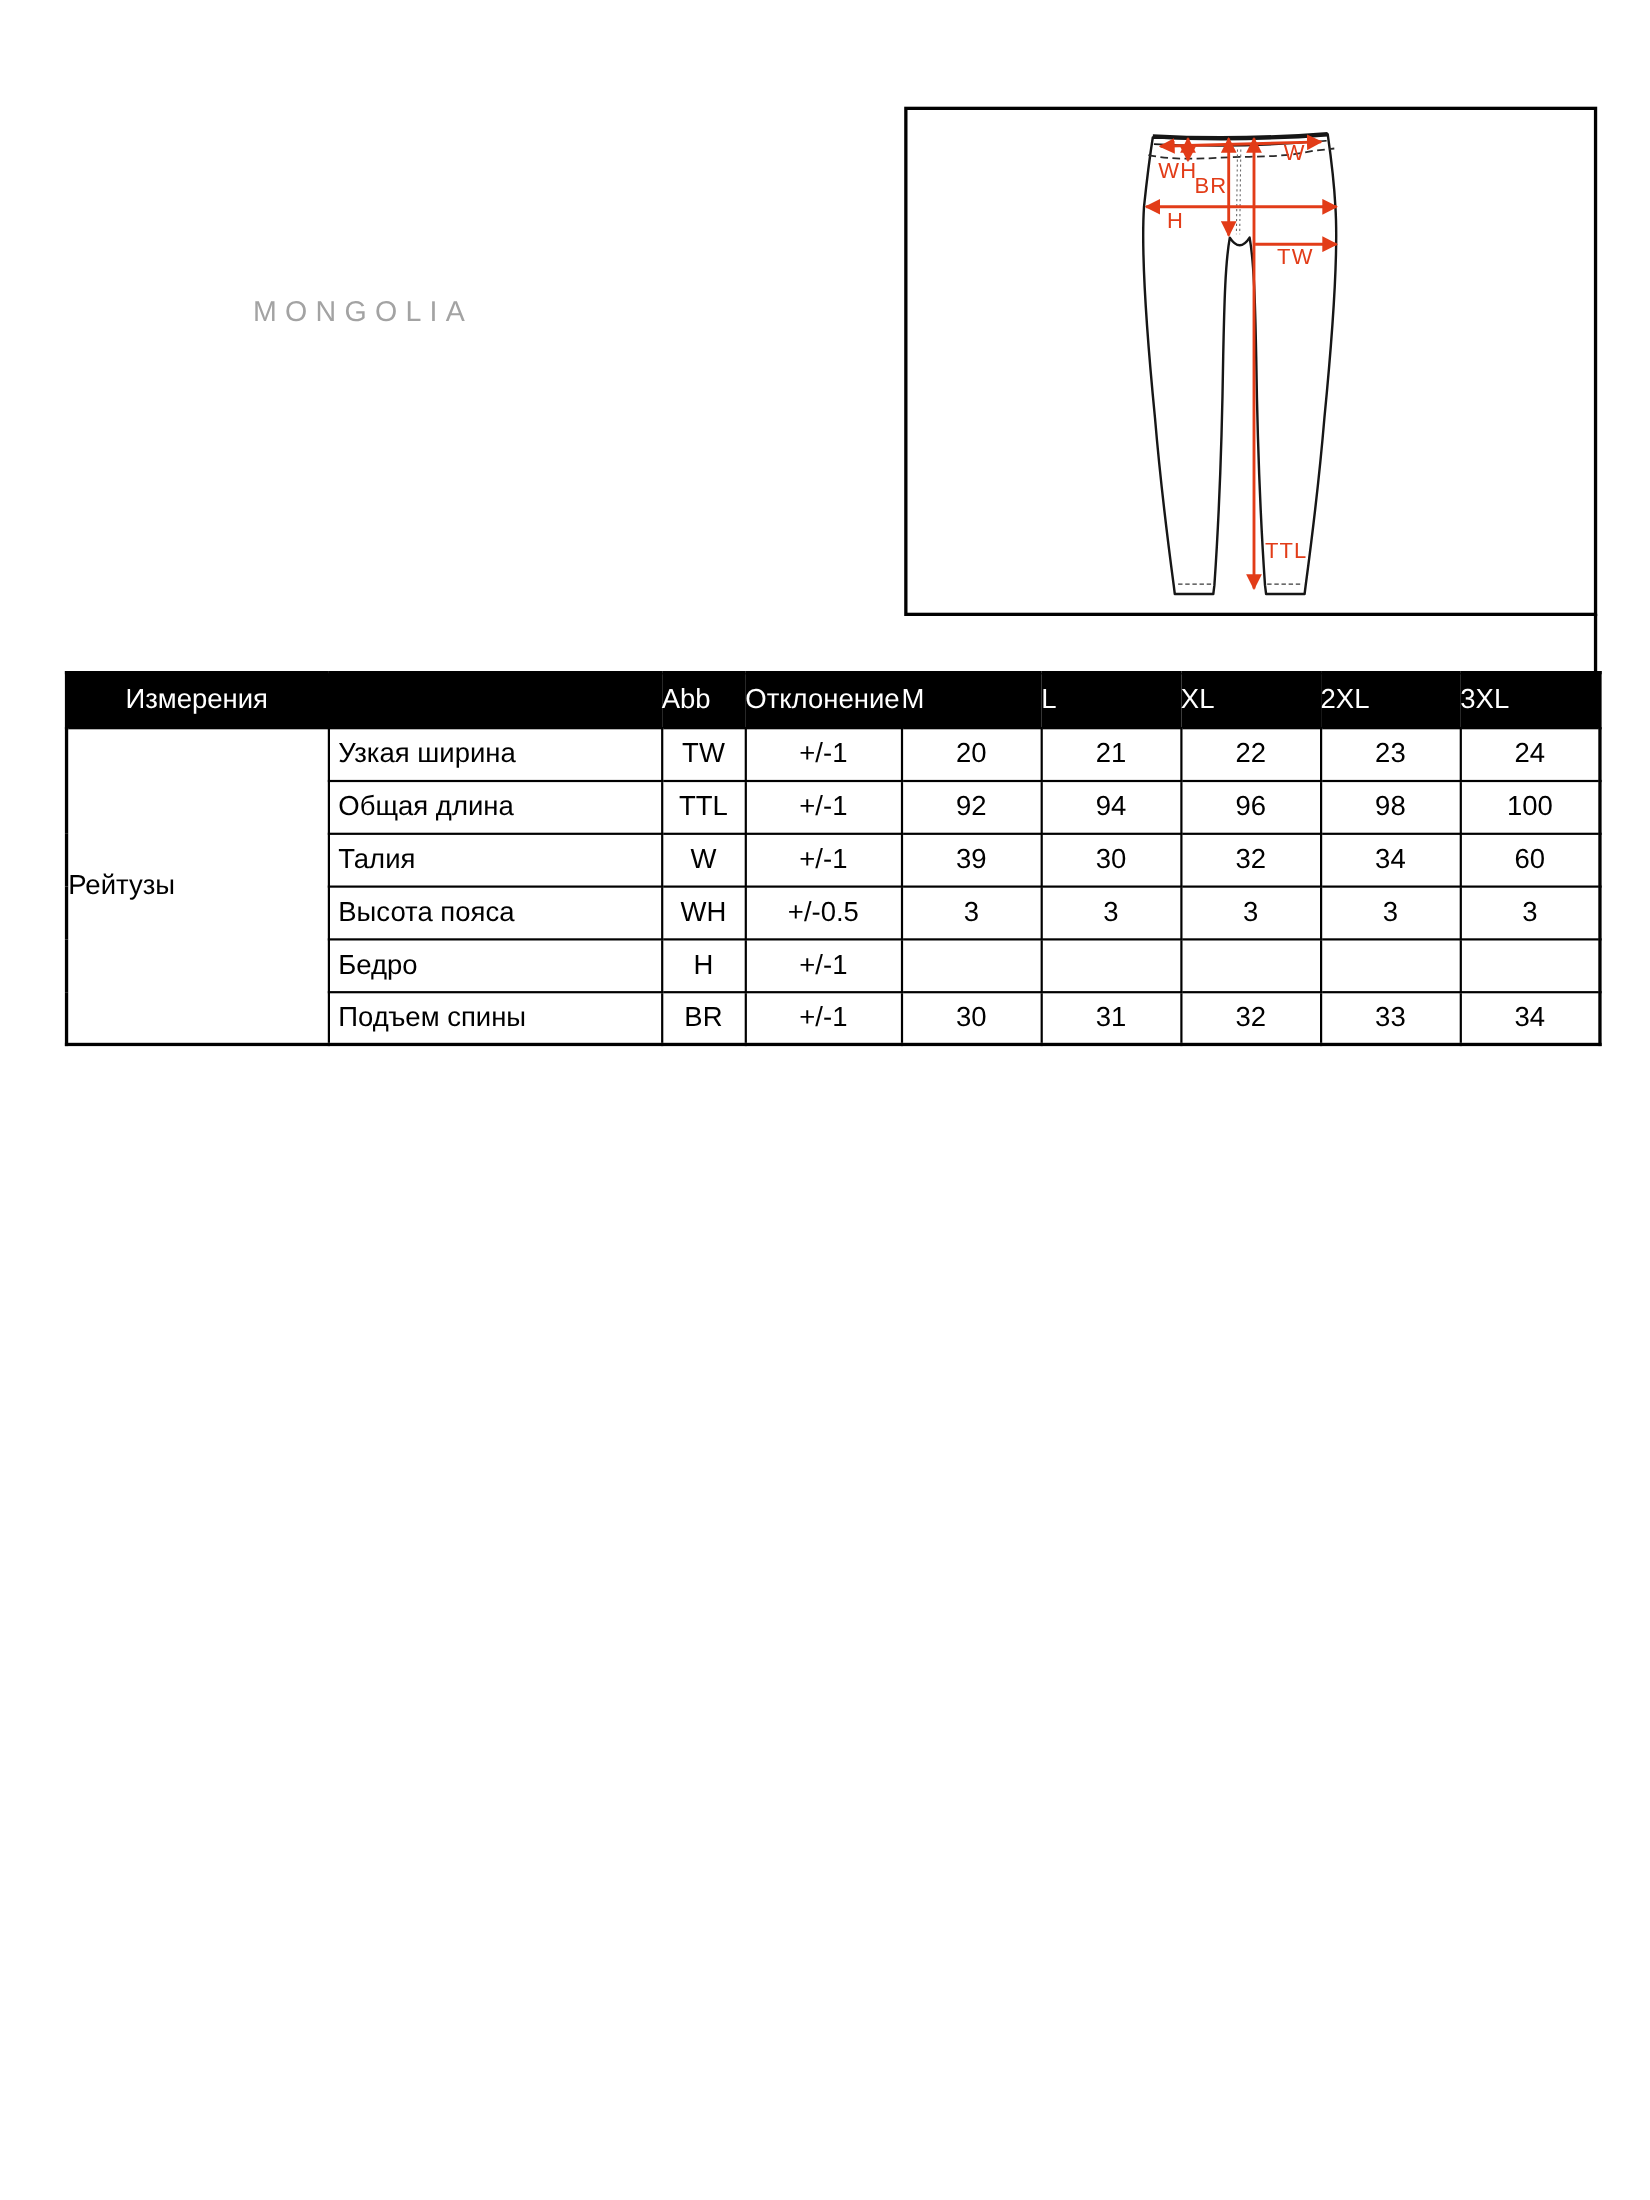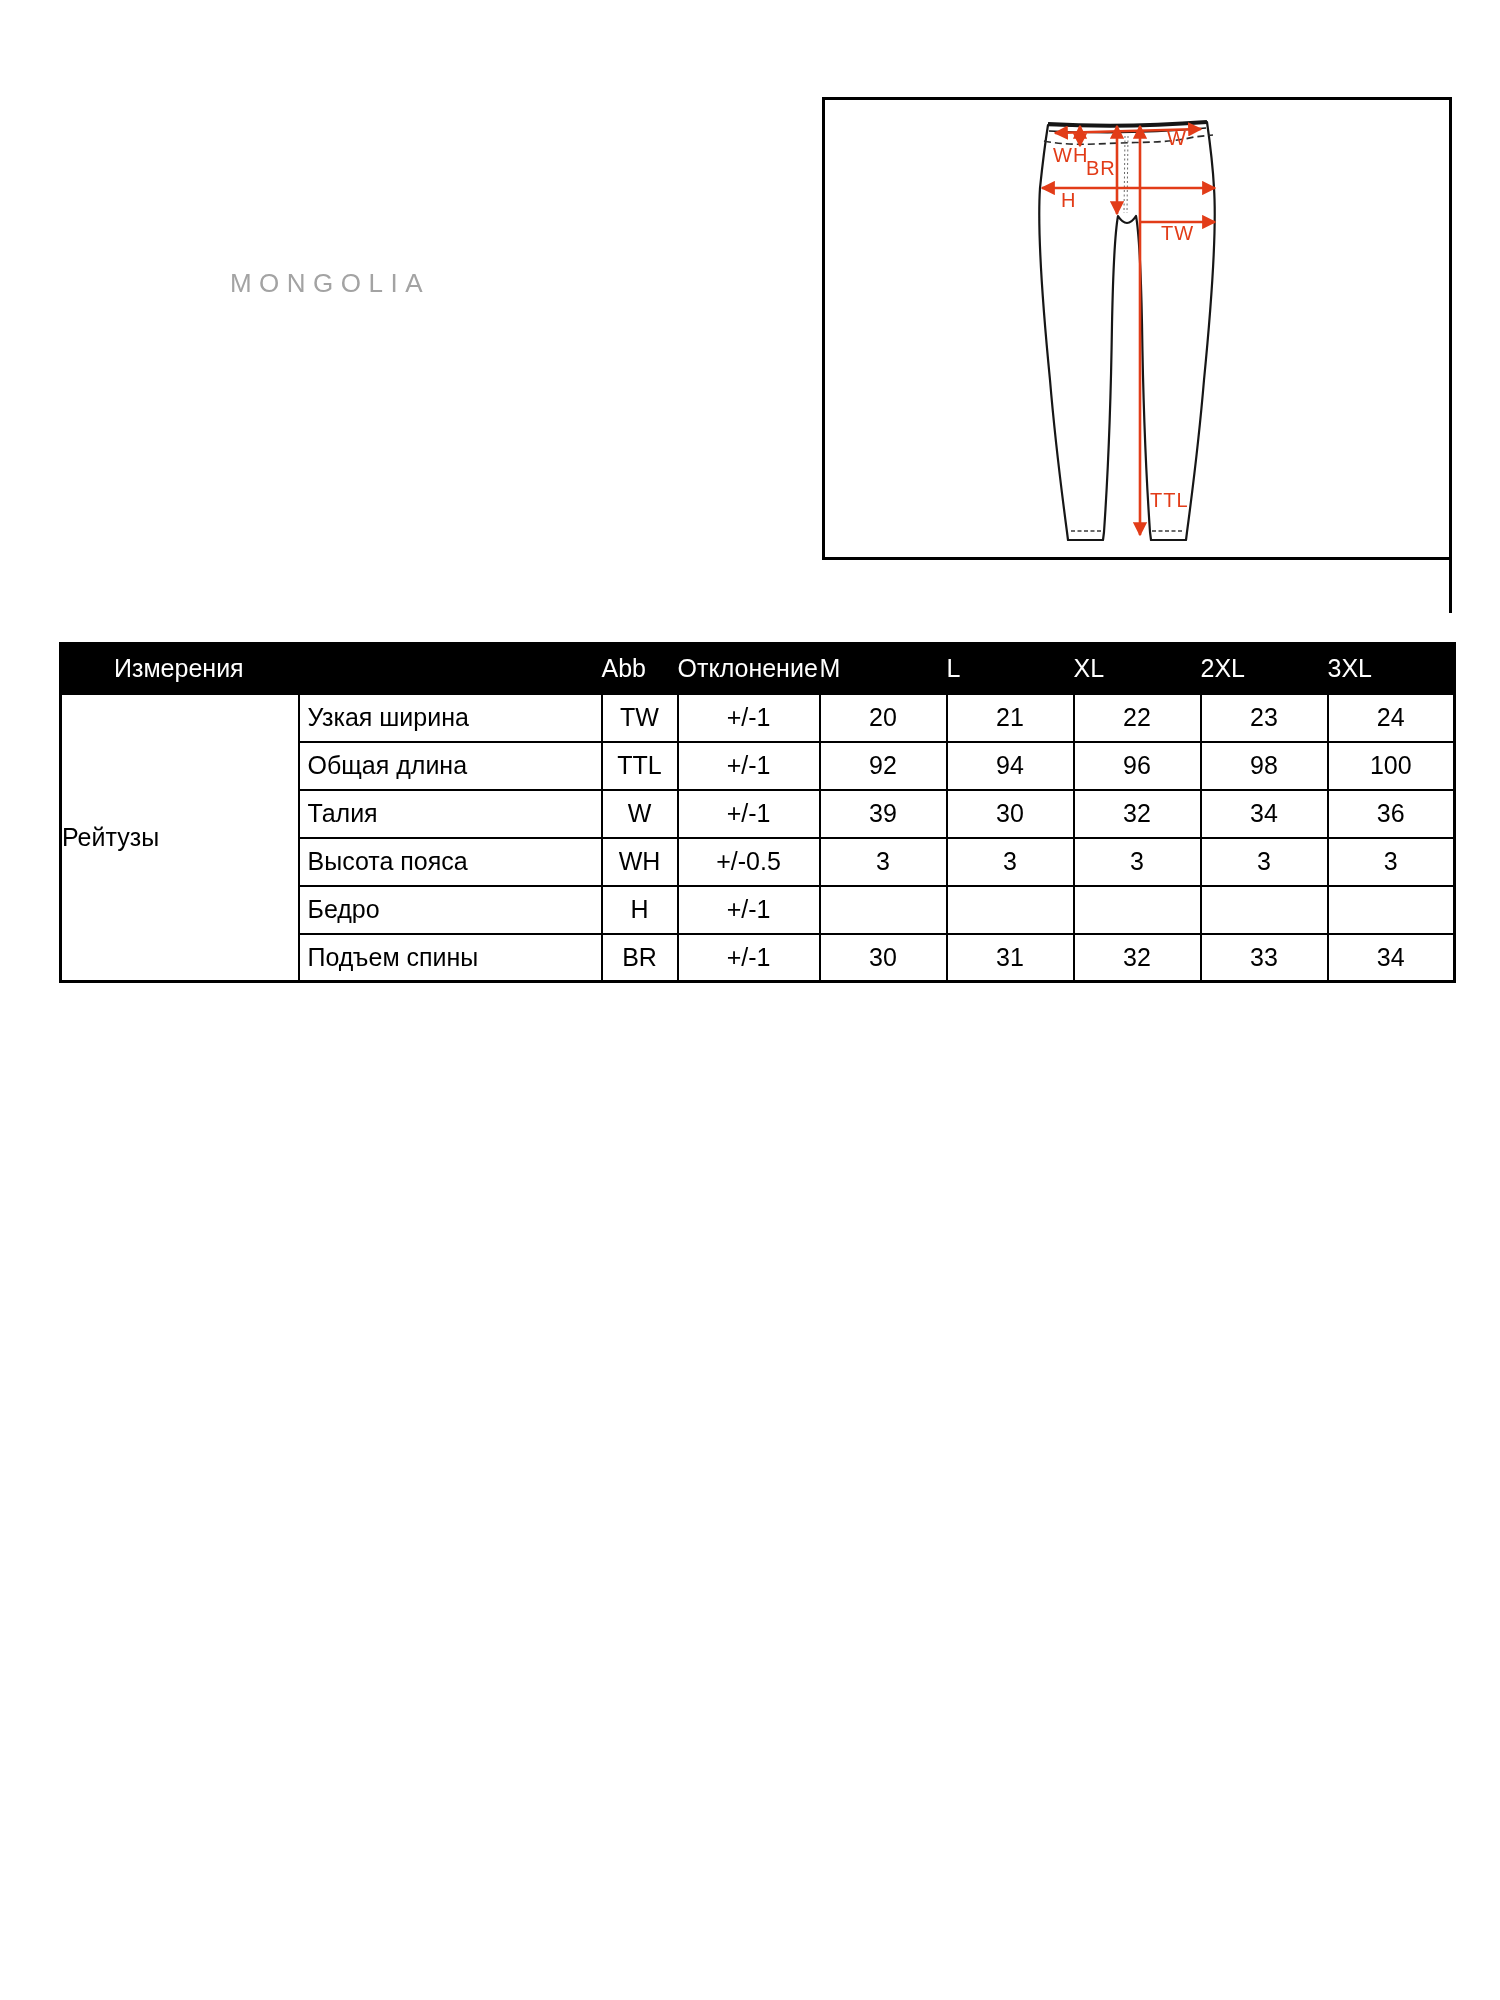--- a/index.html
+++ b/index.html
@@ -48,21 +48,21 @@
   .cuff-dash{fill:none;stroke:#3a3a3a;stroke-width:1.3;stroke-dasharray:4 2.5;}
   .arrow{stroke:var(--accent);stroke-width:2.6;fill:none;}
   .ah{fill:var(--accent);}
   .dim-label{
     fill:var(--accent);
     font-family:"Liberation Sans", sans-serif;
     font-size:20px;letter-spacing:1px;
   }
   
   table.spec{
-    position:absolute;left:59px;top:642px;width:1394px;
+    position:absolute;left:59px;top:610px;width:1394px;
     border-collapse:collapse;table-layout:fixed;
     border:3px solid #000;
     font-family:"Liberation Sans", sans-serif;
   }
   .spec th{
     background:#000;color:#fff;font-weight:400;font-size:25px;
     height:50px;text-align:left;vertical-align:middle;
     border:none;
   }
   .spec th.th-meas{text-align:left;padding-left:52px;}
@@ -183,21 +183,21 @@
         <td>100</td>
       </tr>
       <tr>
         <td class="name-cell">Талия</td>
         <td>W</td>
         <td>+/-1</td>
         <td>39</td>
         <td>30</td>
         <td>32</td>
         <td>34</td>
-        <td>36</td>
+        <td>60</td>
       </tr>
       <tr>
         <td class="name-cell">Высота пояса</td>
         <td>WH</td>
         <td>+/-0.5</td>
         <td>3</td>
         <td>3</td>
         <td>3</td>
         <td>3</td>
         <td>3</td>

